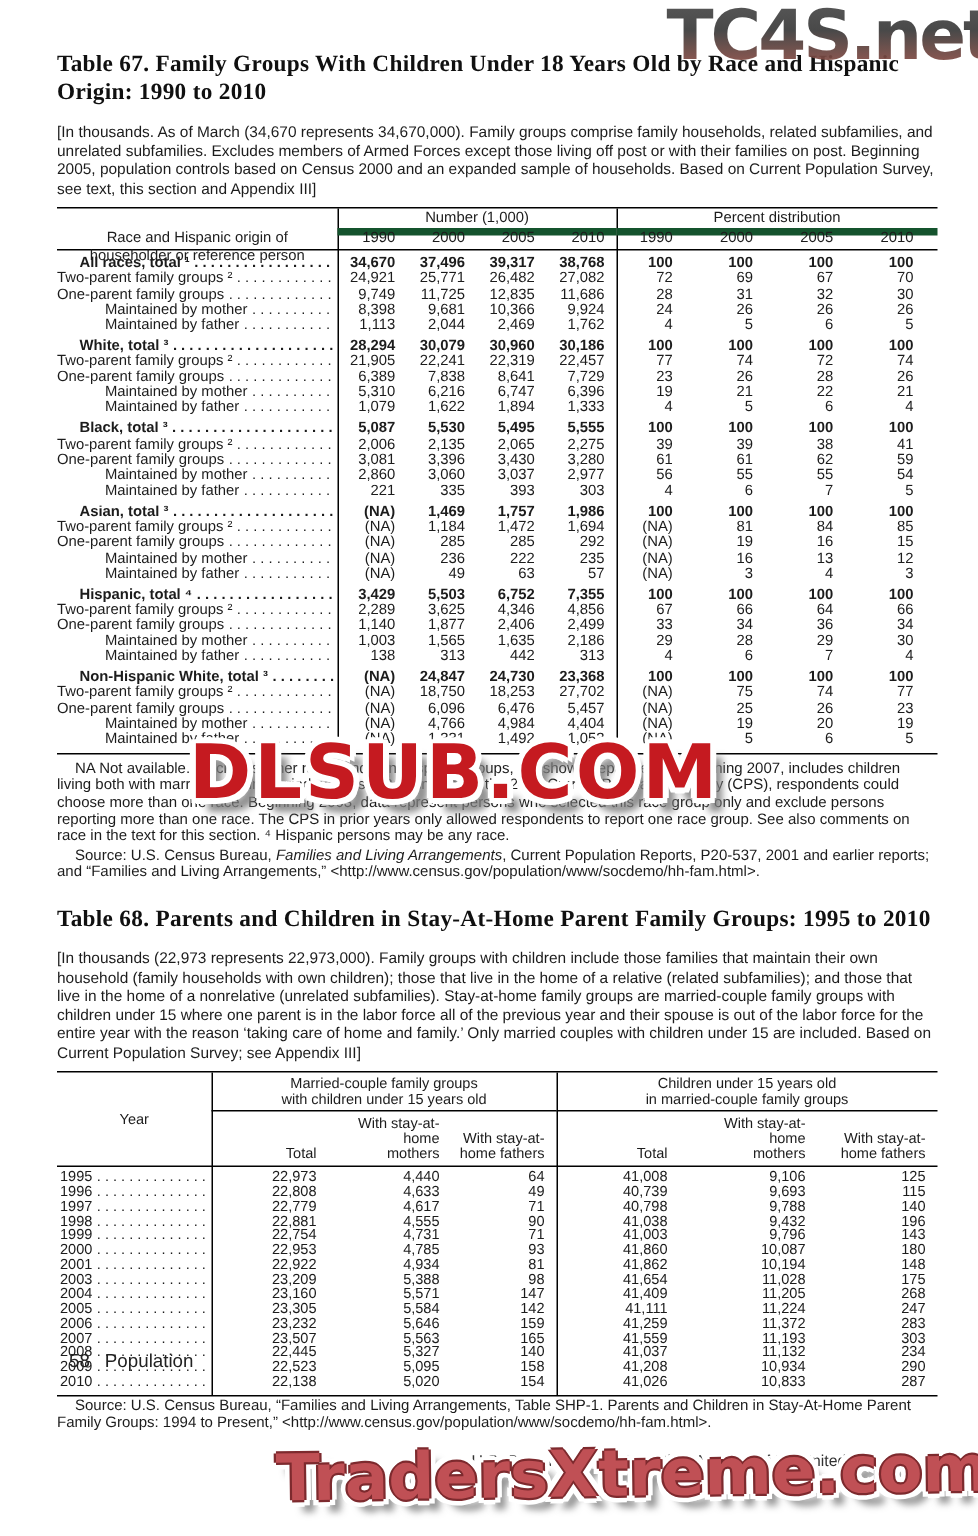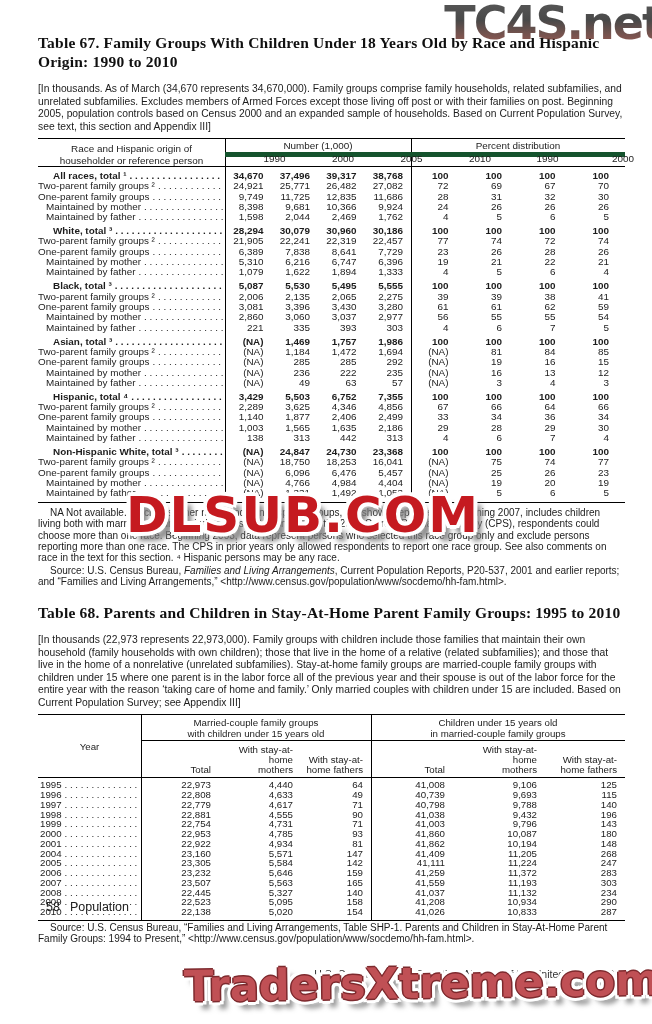--- a/index.html
+++ b/index.html
@@ -17,37 +17,37 @@
   .vline{position:absolute;top:0;bottom:0;width:1.2px;background:#000;}
   .bold{font-weight:bold;}
   .cell{white-space:nowrap;overflow:hidden;}
   .val{text-align:right;}
   .leader{flex:1;overflow:hidden;white-space:nowrap;margin-left:3px;}
   .leader::after{content:" . . . . . . . . . . . . . . . . . . . . . . . . . . . . . . . . . . . . . . . . . . . .";}
 
   
   .t67 .vl1{left:187px;} .t67 .vl2{left:373px;}
   .t67-head{position:relative;border-bottom:1.6px solid #000;font-size:9.9px;}
-  .t67-stub{position:absolute;left:0;top:2px;width:187px;height:100%;display:flex;flex-direction:column;
+  .t67-stub{position:absolute;left:0;top:12px;width:187px;height:100%;display:flex;flex-direction:column;
             align-items:center;justify-content:center;text-align:right;line-height:1.18;}
   .t67-grprow{display:grid;grid-template-columns:187px 186px 214px;height:13px;}
   .t67-grprow .grp{text-align:center;line-height:13px;border-bottom:5px solid #14532d;}
-  .t67-yrrow{display:grid;grid-template-columns:187px 46.5px 46.5px 46.5px 46.5px 53.5px 53.5px 53.5px 53.5px;height:14px;gap:22px;}
+  .t67-yrrow{display:grid;grid-template-columns:187px 46.5px 46.5px 46.5px 46.5px 53.5px 53.5px 53.5px 53.5px;height:14px;}
   .t67-yrrow .yr{text-align:right;line-height:14px;}
   .yr.ngrp,.t67-row .ngrp{padding-right:8px;}
   .yr.pgrp,.t67-row .pgrp{padding-right:16px;}
   .t67-body{padding:2px 0 3px 0;font-size:9.9px;}
   .t67 .sec{margin-top:3.5px;}
   .t67 .sec:first-child{margin-top:1.5px;}
   .t67-row{display:grid;grid-template-columns:187px 46.5px 46.5px 46.5px 46.5px 53.5px 53.5px 53.5px 53.5px;
            height:10.35px;line-height:10.35px;}
   .t67-row .lbl{display:flex;padding-right:2px;}
   .t67-row.total .lbl{padding-left:15px;}
   .t67-row.l1 .lbl{padding-left:0;}
-  .t67-row.l2 .lbl{padding-left:8px;}
+  .t67-row.l2 .lbl{padding-left:8px;margin-left:24px;}
 
   
   .fnotes{font-size:10px;line-height:11.4px;margin-top:4px;text-indent:12px;}
   .src{font-size:10px;line-height:11.4px;margin-top:1px;text-indent:12px;}
   .src .it{font-style:italic;}
 
   
   .t68-block{margin-top:16px;}
   .t68 .vl1{left:103px;} .t68 .vl2{left:333px;}
   .t68-head{position:relative;border-bottom:1.6px solid #000;font-size:9.7px;}
@@ -173,21 +173,21 @@
               <div class="cell val pgrp">24</div>
               <div class="cell val pgrp">26</div>
               <div class="cell val pgrp">26</div>
               <div class="cell val pgrp">26</div>
             </div>
             <div class="t67-row l2">
               <div class="cell lbl">
                 <span class="lbl-text">Maintained by father</span>
                 <span class="leader"></span>
               </div>
-              <div class="cell val ngrp">1,598</div>
+              <div class="cell val ngrp">1,113</div>
               <div class="cell val ngrp">2,044</div>
               <div class="cell val ngrp">2,469</div>
               <div class="cell val ngrp">1,762</div>
               <div class="cell val pgrp">4</div>
               <div class="cell val pgrp">5</div>
               <div class="cell val pgrp">6</div>
               <div class="cell val pgrp">5</div>
             </div>
           </div>
           <div class="sec">
@@ -494,21 +494,21 @@
               <div class="cell val pgrp">100</div>
             </div>
             <div class="t67-row l1">
               <div class="cell lbl">
                 <span class="lbl-text">Two-parent family groups ²</span>
                 <span class="leader"></span>
               </div>
               <div class="cell val ngrp">(NA)</div>
               <div class="cell val ngrp">18,750</div>
               <div class="cell val ngrp">18,253</div>
-              <div class="cell val ngrp">16,041</div>
+              <div class="cell val ngrp">27,702</div>
               <div class="cell val pgrp">(NA)</div>
               <div class="cell val pgrp">75</div>
               <div class="cell val pgrp">74</div>
               <div class="cell val pgrp">77</div>
             </div>
             <div class="t67-row l1">
               <div class="cell lbl">
                 <span class="lbl-text">One-parent family groups</span>
                 <span class="leader"></span>
               </div>
@@ -680,20 +680,32 @@
               </div>
               <div class="cell val">22,922</div>
               <div class="cell val">4,934</div>
               <div class="cell val">81</div>
               <div class="cell val">41,862</div>
               <div class="cell val">10,194</div>
               <div class="cell val">148</div>
             </div>
             <div class="t68-row">
               <div class="cell lbl">
+                <span class="lbl-text">2003</span>
+                <span class="leader"></span>
+              </div>
+              <div class="cell val">23,209</div>
+              <div class="cell val">5,388</div>
+              <div class="cell val">98</div>
+              <div class="cell val">41,654</div>
+              <div class="cell val">11,028</div>
+              <div class="cell val">175</div>
+            </div>
+            <div class="t68-row">
+              <div class="cell lbl">
                 <span class="lbl-text">2004</span>
                 <span class="leader"></span>
               </div>
               <div class="cell val">23,160</div>
               <div class="cell val">5,571</div>
               <div class="cell val">147</div>
               <div class="cell val">41,409</div>
               <div class="cell val">11,205</div>
               <div class="cell val">268</div>
             </div>

